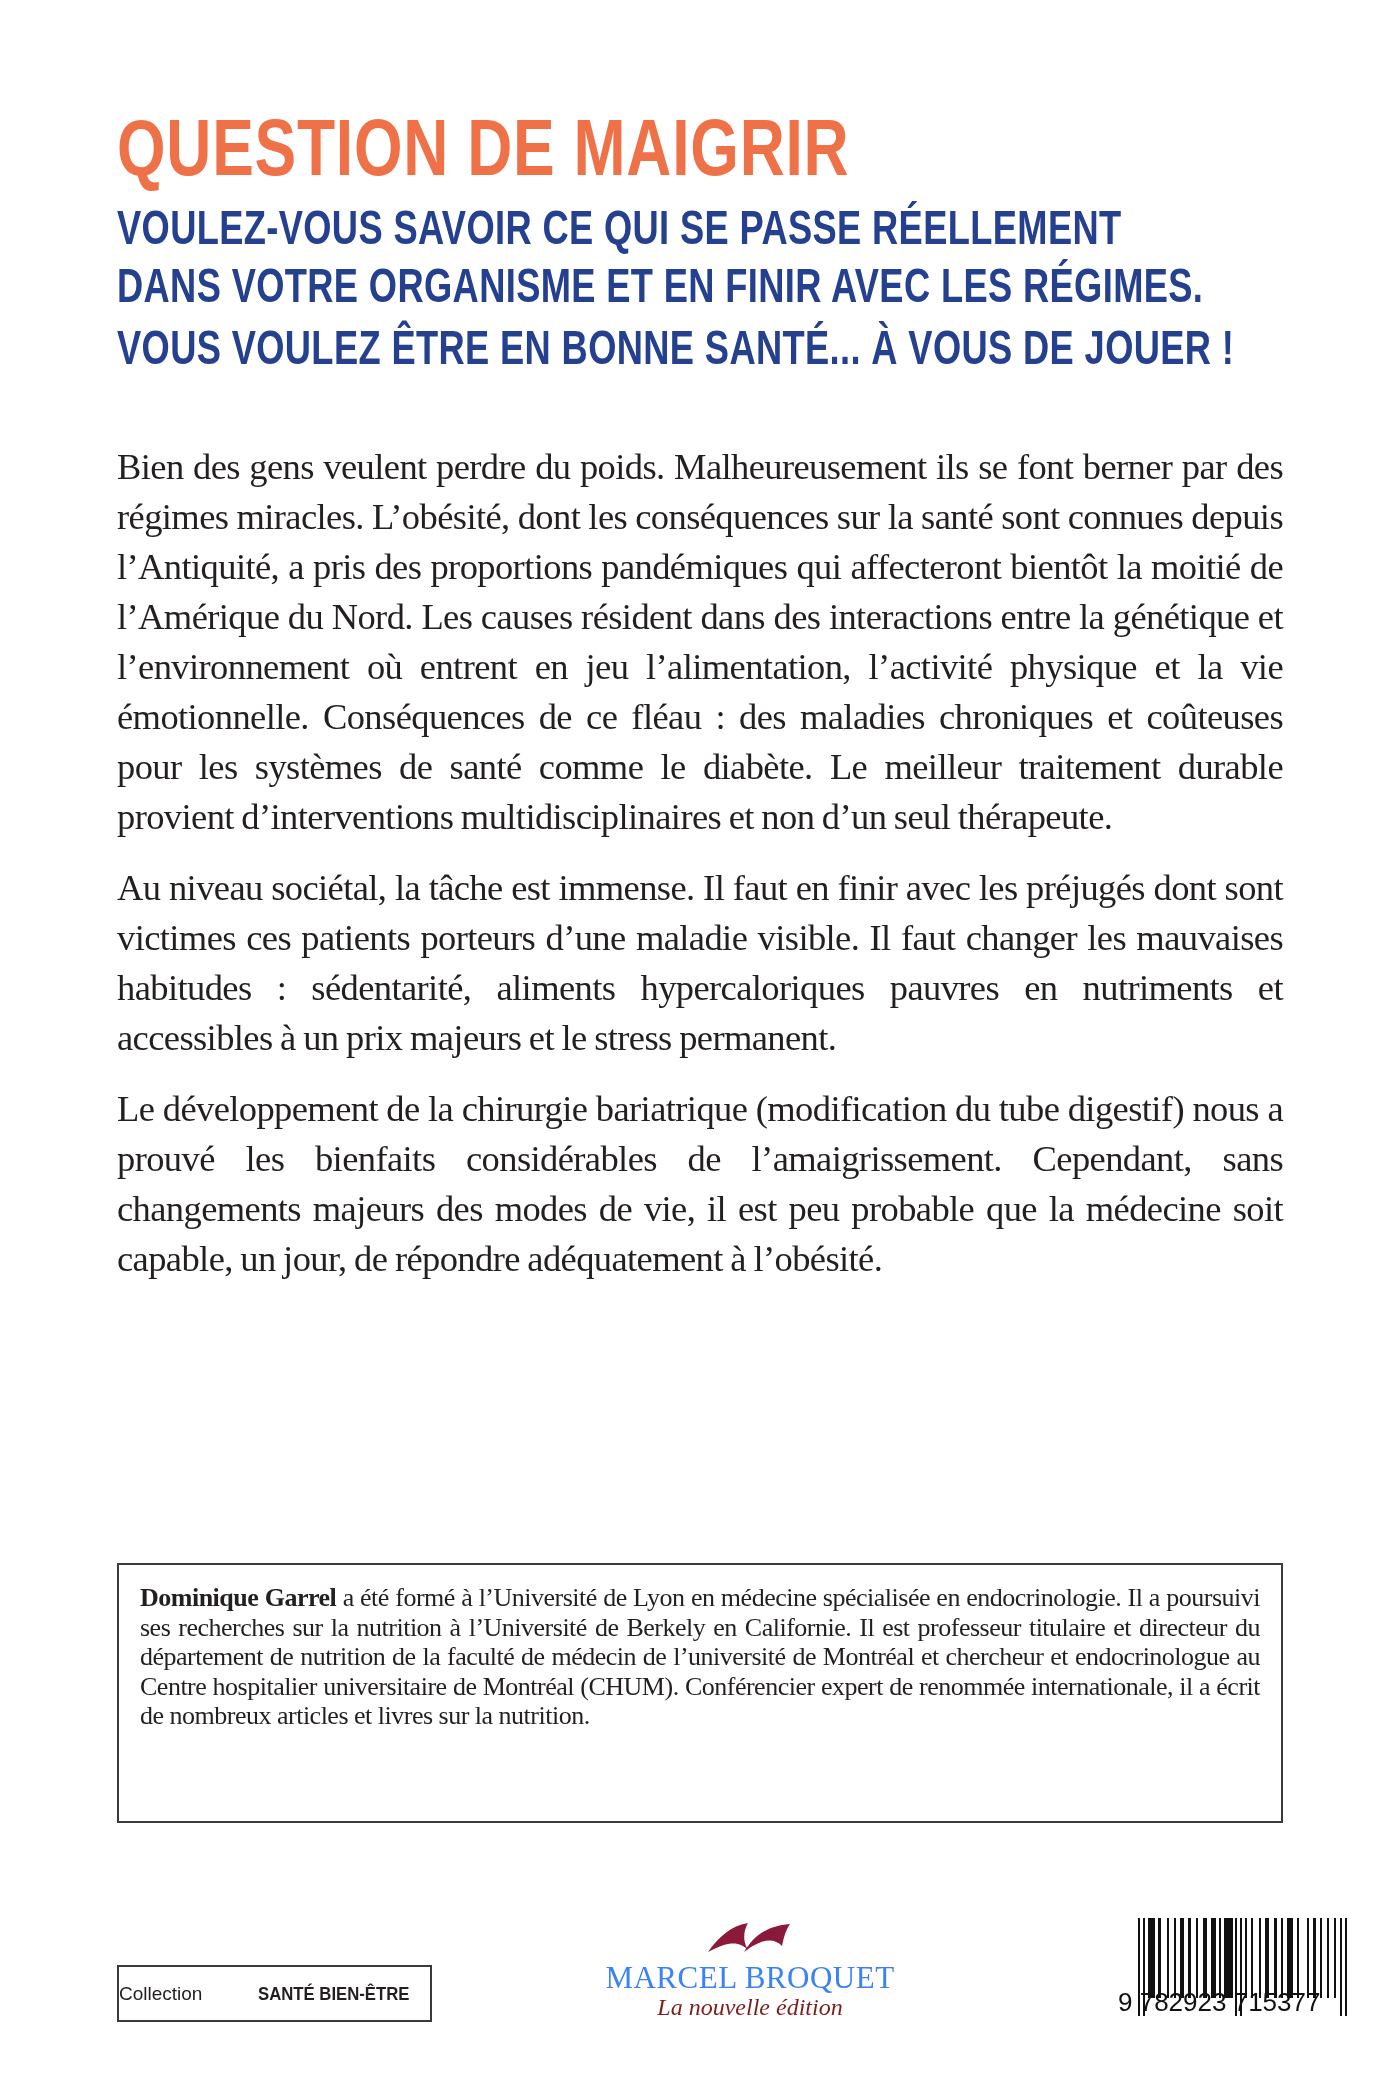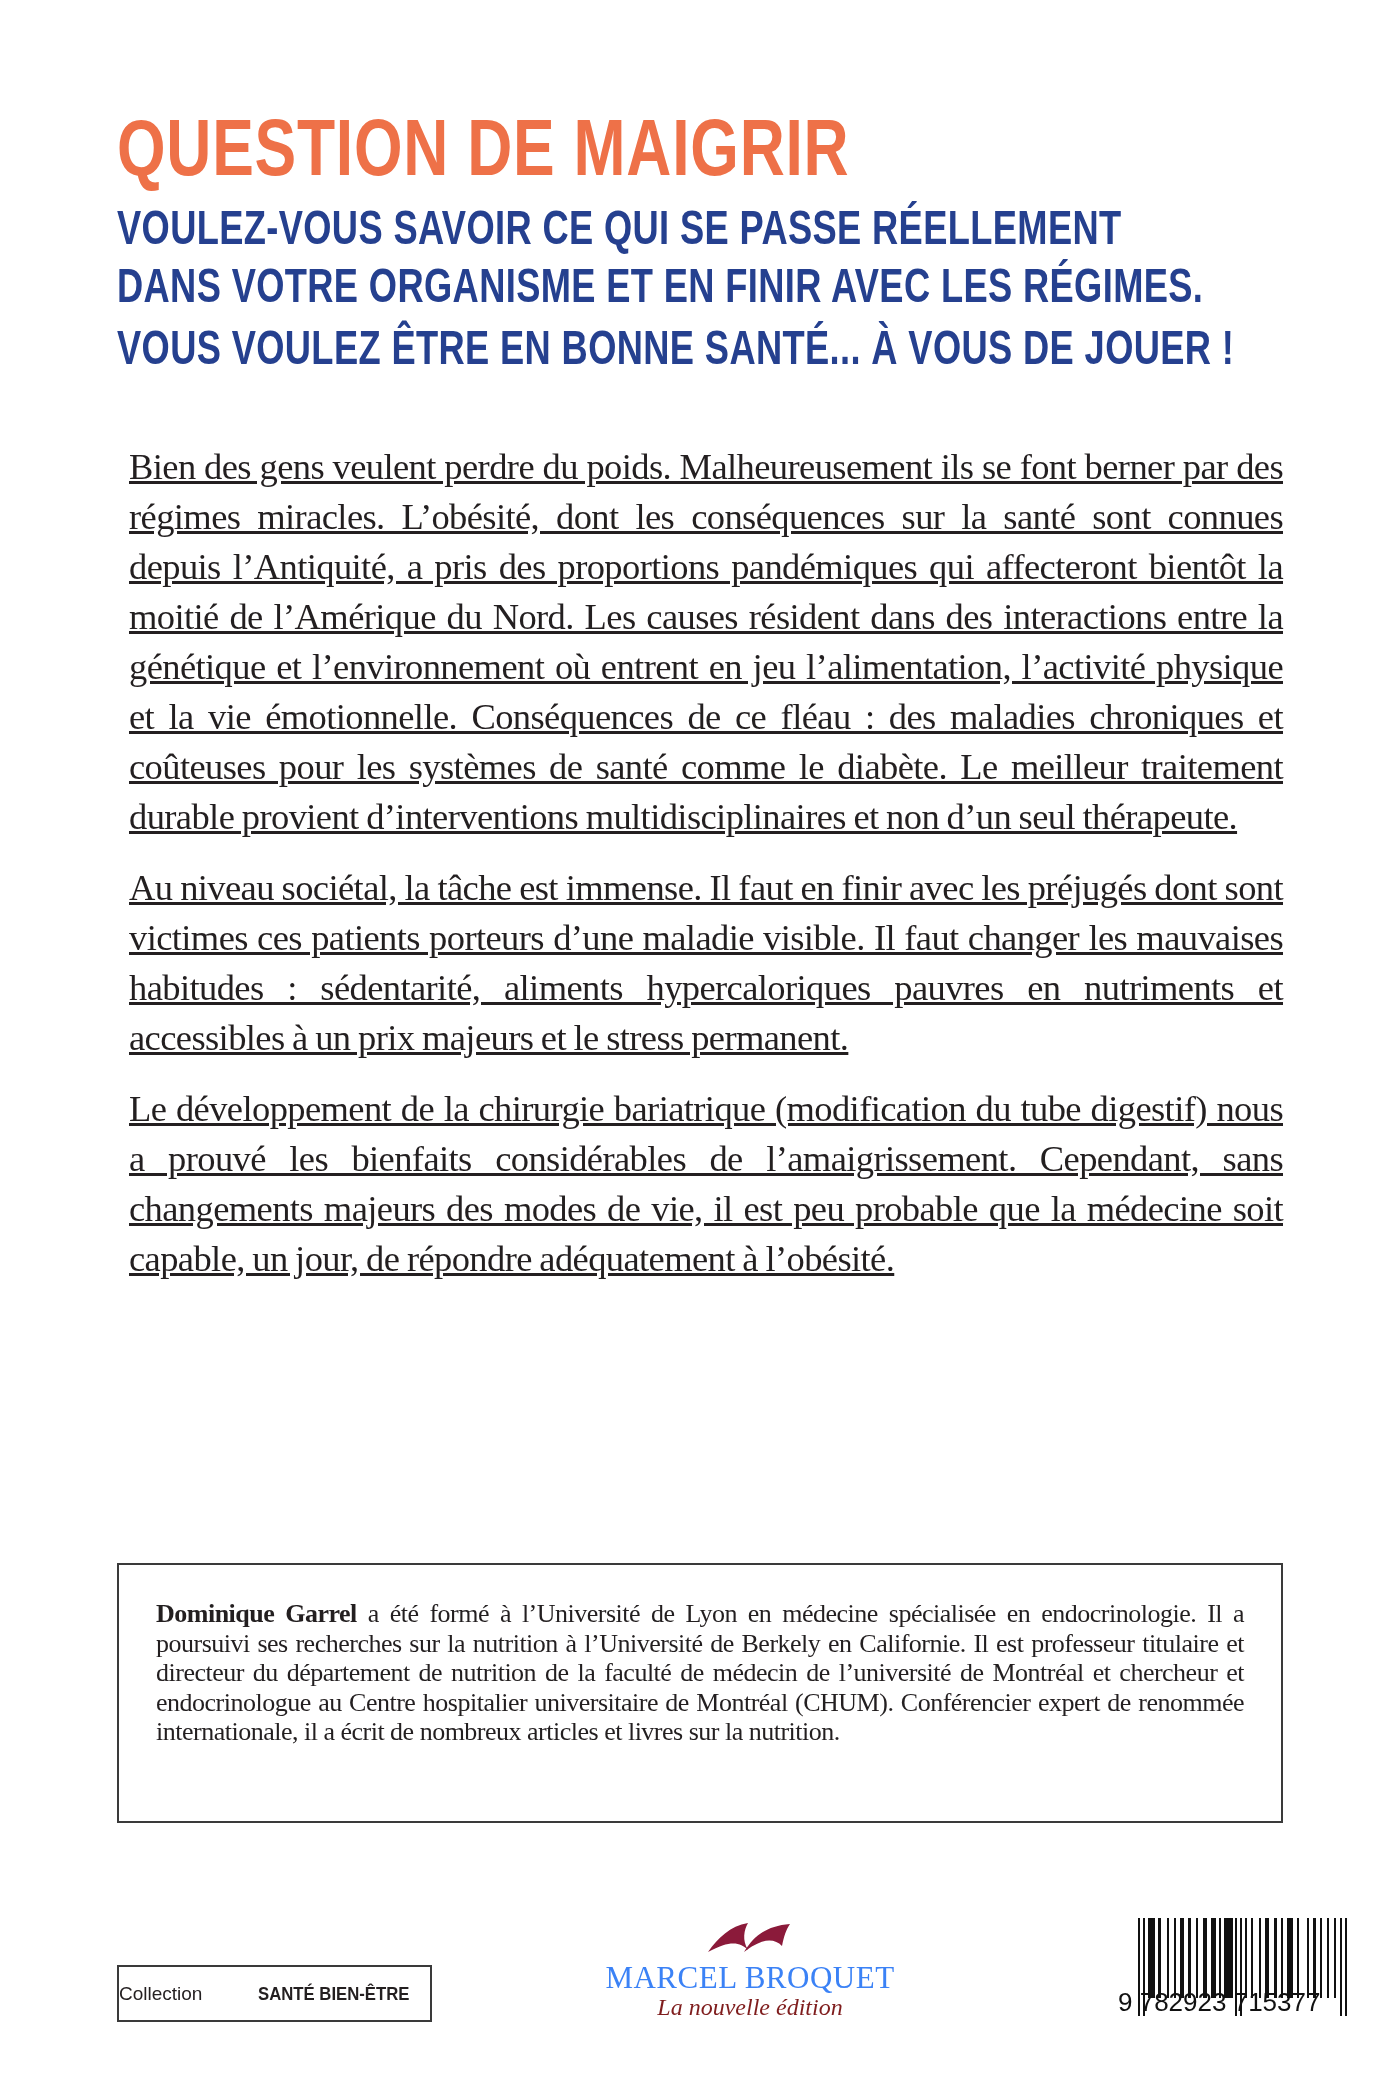--- a/index.html
+++ b/index.html
@@ -22,29 +22,29 @@
   }
   .sub1 { top: 203px; }
   .sub2 { top: 261px; }
   .sub3 { top: 323px; }
 
   .body {
     left: 117px; top: 442px; width: 1166px;
     font-family: "Liberation Serif", serif; font-size: 36.5px; line-height: 50px;
     color: #231f20; text-align: justify;
   }
-  .body p { margin: 0 0 21px 12px; letter-spacing: -0.6px; word-spacing: -1px; text-decoration: underline; }
+  .body p { margin: 0 0 21px 0; letter-spacing: -0.6px; word-spacing: -1px; }
 
   .bio {
     left: 117px; top: 1563px; width: 1166px; height: 260px; box-sizing: border-box;
     border: 2px solid #3a3a3a; padding: 18px 21px 0 21px;
     font-family: "Liberation Serif", serif; font-size: 26px; line-height: 29.5px;
     text-align: justify; color: #231f20;
   }
-  .bio p { margin: 16px; letter-spacing: -0.5px; }
+  .bio p { margin: 0; letter-spacing: -0.5px; }
   .bio b { font-weight: bold; }
 
   .collection {
     left: 117px; top: 1965px; width: 315px; height: 57px; box-sizing: border-box;
     border: 2px solid #3a3a3a;
     display: flex; align-items: center; justify-content: space-between;
     font-family: "Liberation Sans", sans-serif; font-size: 19px; color: #231f20; white-space: nowrap;
   }
   .collection .strong { font-weight: bold; margin-left: 6px; transform: scaleX(0.88); display: inline-block; transform-origin: left center; }
 

